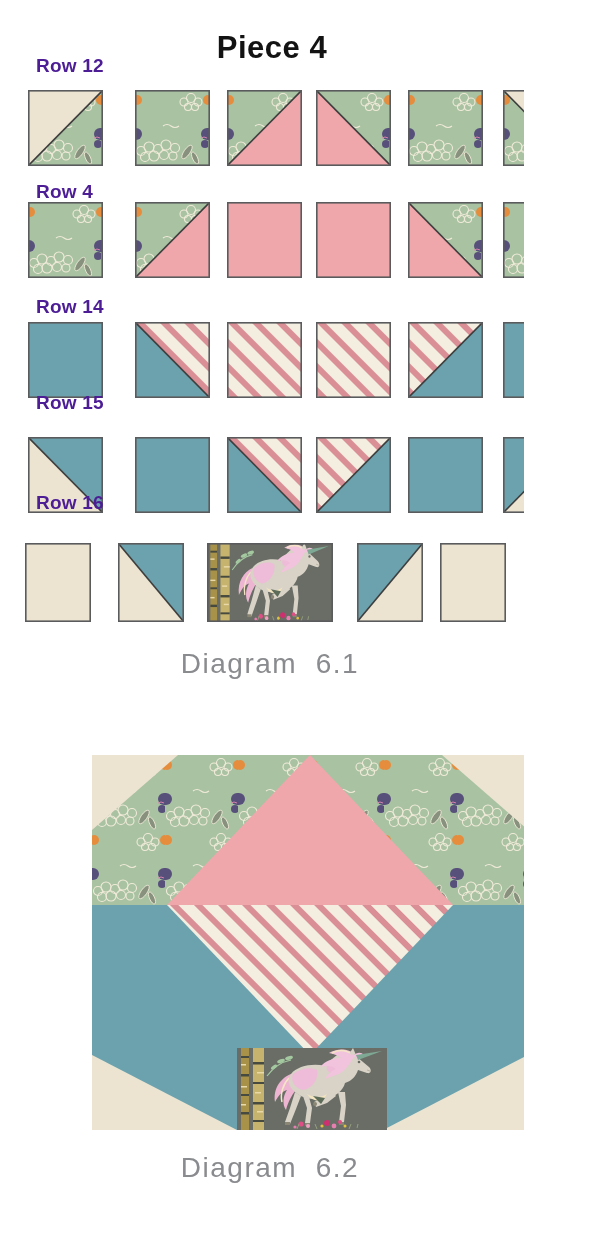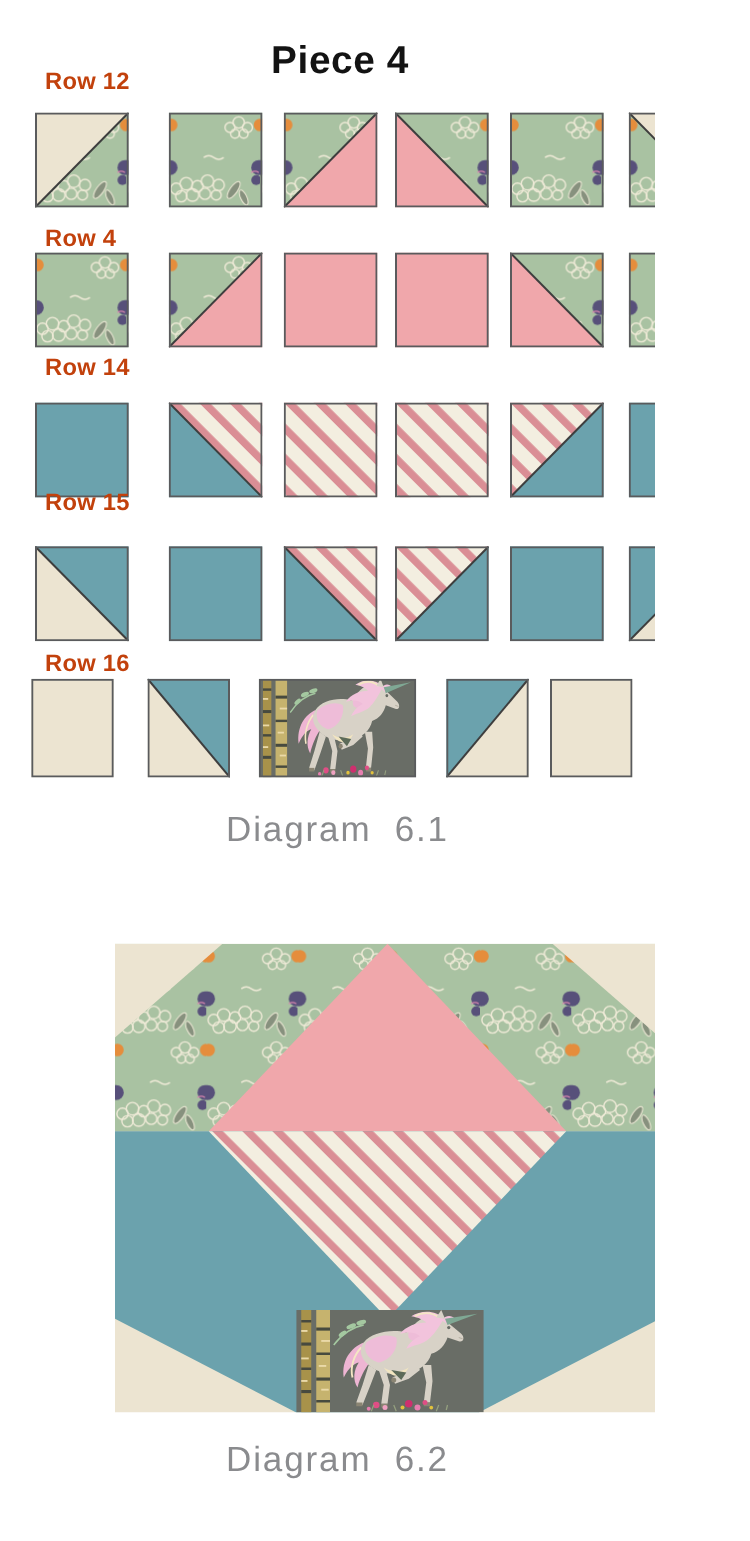--- a/index.html
+++ b/index.html
@@ -1,20 +1,20 @@
 <!DOCTYPE html>
 <html><head>
 <meta charset="utf-8">
 <style>
   html,body{margin:0;padding:0;background:#ffffff;}
   .stage{position:relative;width:524px;height:1233px;background:#ffffff;overflow:hidden;
          font-family:Liberation Sans, sans-serif;}
   .title{position:absolute;top:30px;left:0;right:0;text-align:center;
          font-size:31px;font-weight:600;color:#131313;letter-spacing:.5px;transform:translateX(10px);}
-  .row-label{position:absolute;font-size:19px;font-weight:600;color:#c2410c;letter-spacing:.2px;}
+  .row-label{position:absolute;font-size:19px;font-weight:600;color:#4c1d95;letter-spacing:.2px;}
   .cell{position:absolute;}
   .caption{position:absolute;left:0;right:0;text-align:center;font-size:28px;color:#8a8b8e;
            letter-spacing:1.5px;white-space:pre;transform:translateX(8px);}
   .cap1{top:648px;}
   .cap2{top:1152px;}
   .assembly{position:absolute;left:92px;top:755px;}
   .defs-holder{position:absolute;width:0;height:0;overflow:hidden;}
 </style>
 </head>
 <body>
@@ -194,21 +194,21 @@
       <svg width="75" height="76" viewBox="0 0 75 76" class="cell" style="left: 408px; top: 202px;">
         <polygon points="0,0 75,0 75,76" fill="url(#pat-green)"></polygon>
         <polygon points="0,0 75,76 0,76" fill="#f0a7ab"></polygon>
         <line x1="0" y1="0" x2="75" y2="76" stroke="#3e3e3e" stroke-width="1.6"></line>
         <rect x="0.8" y="0.8" width="73.4" height="74.4" fill="none" stroke="#5a5b5d" stroke-width="1.6"></rect>
       </svg>
       <svg width="75" height="76" viewBox="0 0 75 76" class="cell" style="left: 503px; top: 202px;">
         <rect width="75" height="76" fill="url(#pat-green)"></rect>
         <rect x="0.8" y="0.8" width="73.4" height="74.4" fill="none" stroke="#5a5b5d" stroke-width="1.6"></rect>
       </svg>
-      <div class="row-label" style="left: 36px; top: 284px;">Row 14</div>
+      <div class="row-label" style="left: 36px; top: 296px;">Row 14</div>
       <svg width="75" height="76" viewBox="0 0 75 76" class="cell" style="left: 28px; top: 322px;">
         <rect width="75" height="76" fill="#6ba2ad"></rect>
         <rect x="0.8" y="0.8" width="73.4" height="74.4" fill="none" stroke="#5a5b5d" stroke-width="1.6"></rect>
       </svg>
       <svg width="75" height="76" viewBox="0 0 75 76" class="cell" style="left: 135px; top: 322px;">
         <polygon points="0,0 75,0 75,76" fill="url(#pat-stripe)"></polygon>
         <polygon points="0,0 75,76 0,76" fill="#6ba2ad"></polygon>
         <line x1="0" y1="0" x2="75" y2="76" stroke="#3e3e3e" stroke-width="1.6"></line>
         <rect x="0.8" y="0.8" width="73.4" height="74.4" fill="none" stroke="#5a5b5d" stroke-width="1.6"></rect>
       </svg>
@@ -256,21 +256,21 @@
       <svg width="75" height="76" viewBox="0 0 75 76" class="cell" style="left: 408px; top: 437px;">
         <rect width="75" height="76" fill="#6ba2ad"></rect>
         <rect x="0.8" y="0.8" width="73.4" height="74.4" fill="none" stroke="#5a5b5d" stroke-width="1.6"></rect>
       </svg>
       <svg width="75" height="76" viewBox="0 0 75 76" class="cell" style="left: 503px; top: 437px;">
         <polygon points="0,0 75,0 0,76" fill="#6ba2ad"></polygon>
         <polygon points="75,0 75,76 0,76" fill="#ece4d1"></polygon>
         <line x1="0" y1="76" x2="75" y2="0" stroke="#3e3e3e" stroke-width="1.6"></line>
         <rect x="0.8" y="0.8" width="73.4" height="74.4" fill="none" stroke="#5a5b5d" stroke-width="1.6"></rect>
       </svg>
-      <div class="row-label" style="left: 36px; top: 521px;">Row 16</div>
+      <div class="row-label" style="left: 36px; top: 492px;">Row 16</div>
       <svg width="66" height="79" viewBox="0 0 66 79" class="cell" style="left: 25px; top: 543px;">
         <rect width="66" height="79" fill="#ece4d1"></rect>
         <rect x="0.8" y="0.8" width="64.4" height="77.4" fill="none" stroke="#5a5b5d" stroke-width="1.6"></rect>
       </svg>
       <svg width="66" height="79" viewBox="0 0 66 79" class="cell" style="left: 118px; top: 543px;">
         <polygon points="0,0 66,0 66,79" fill="#6ba2ad"></polygon>
         <polygon points="0,0 66,79 0,79" fill="#ece4d1"></polygon>
         <line x1="0" y1="0" x2="66" y2="79" stroke="#3e3e3e" stroke-width="1.6"></line>
         <rect x="0.8" y="0.8" width="64.4" height="77.4" fill="none" stroke="#5a5b5d" stroke-width="1.6"></rect>
       </svg>

